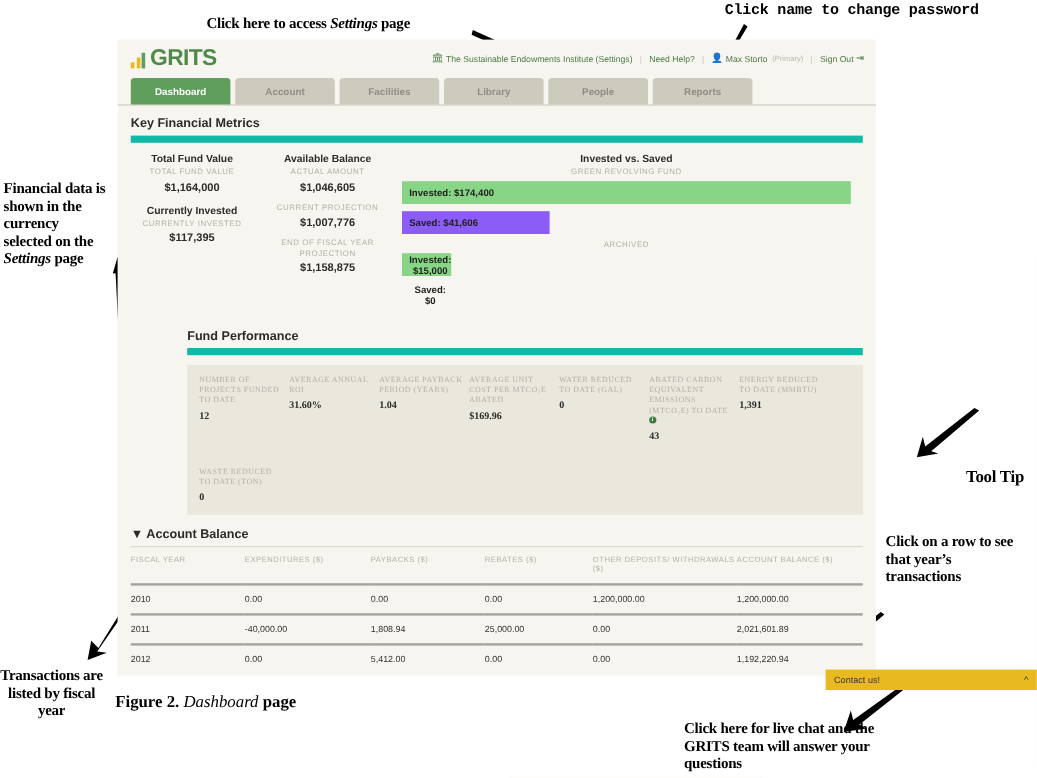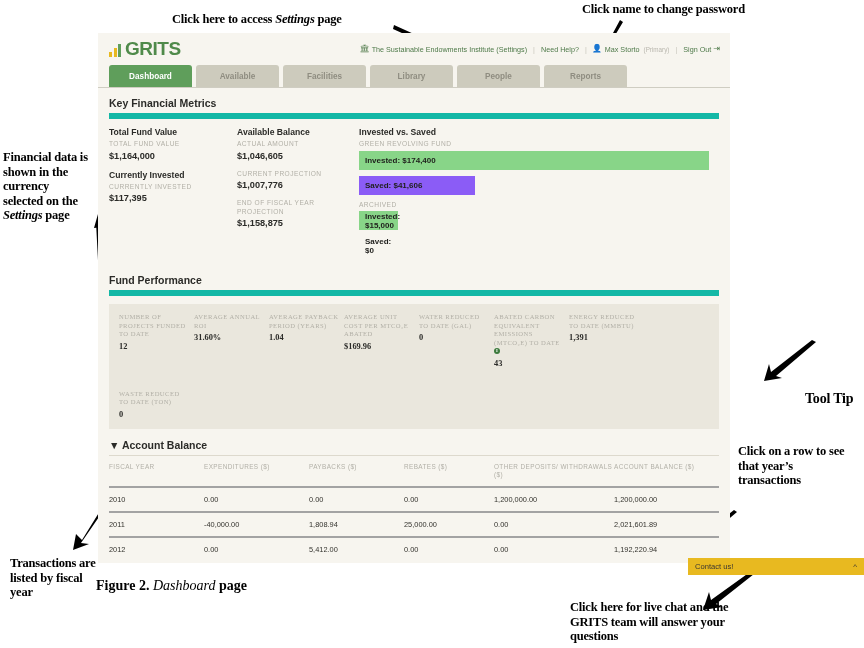--- a/index.html
+++ b/index.html
@@ -69,21 +69,21 @@
   }
   .tab.active{background:#5f9e5b;color:#ffffff;}
   
   .sec{padding:0 11px;}
   .sec-title{
     font-size:10.5px;font-weight:bold;color:#2b2b28;
     padding:9px 0 4px 0;
     border-bottom:6px solid #14b8a6;
     margin-bottom:8px;
   }
-  .kfm{display:flex;gap:16px;}
+  .kfm{display:flex;gap:4px;text-align:center;}
   .kfm-col{padding-right:10px;}
   .kfm-col.c1{width:102px;}
   .kfm-col.c2{width:96px;}
   .kfm-col.c3{flex:1;}
   .hdg{font-size:8.6px;font-weight:bold;color:#2b2b28;margin-bottom:3px;}
   .lbl{
     font-size:6.6px;color:#b2b0a7;letter-spacing:0.45px;
     text-transform:uppercase;line-height:8.5px;margin-bottom:2px;
   }
   .val{font-size:9.2px;font-weight:bold;color:#2b2b28;margin-bottom:9px;}
@@ -161,21 +161,21 @@
 
 <div class="anno" style="left:172px;top:12px;">
   <span>Click here to access </span><i>Settings</i><span> page</span>
 </div>
 
 <svg class="arrow" style="left:392px;top:22px;" width="60" height="32" viewBox="0 0 60 32">
   <path d="M2 3 L44 22 L40 12 L56 27 L34 26 L41 25 L1 7 Z" fill="#000"></path>
   <path d="M2 4 C18 12, 32 19, 47 25 L36 14 L57 28 L31 27 Z" fill="#000"></path>
 </svg>
 
-<div class="anno" style="left:582px;top:2px;">
+<div class="anno" style="left:604px;top:2px;font-family:Liberation Mono, monospace;">
   <span>Click name to change password</span>
 </div>
 
 <svg class="arrow" style="left:598px;top:18px;" width="30" height="40" viewBox="0 0 30 40">
   <path d="M22 2 L8 28 L3 20 L4 36 L17 29 L10 29 L25 4 Z" fill="#000"></path>
 </svg>
 
 <svg class="arrow" style="left:600px;top:82px;" width="70" height="22" viewBox="0 0 70 22">
   <path d="M68 10 L26 10 L26 3 L4 11 L26 19 L26 12 L68 12 Z" fill="#000"></path>
 </svg>
@@ -213,21 +213,21 @@
 </svg>
 
 <div class="anno" style="left:738px;top:444px;width:112px;">
   <span>Click on a row to see that year’s transactions</span>
 </div>
 
 <svg class="arrow" style="left:680px;top:510px;" width="60" height="46" viewBox="0 0 60 46">
   <path d="M57 2 L19 34 L25 37 L6 42 L12 24 L13 32 L54 0 Z" fill="#000"></path>
 </svg>
 
-<div class="anno" style="left:10px;top:556px;width:86px;">
+<div class="anno" style="left:0;top:556px;width:86px;text-align:center;">
   <span>Transactions are listed by fiscal year</span>
 </div>
 
 <svg class="arrow" style="left:68px;top:496px;" width="44" height="58" viewBox="0 0 44 58">
   <path d="M40 2 L14 44 L8 38 L5 54 L21 48 L13 47 L42 5 Z" fill="#000"></path>
 </svg>
 
 <div class="anno" style="left:570px;top:600px;width:160px;">
   <span>Click here for live chat and the GRITS team will answer your questions</span>
 </div>
@@ -270,21 +270,21 @@
       <span class="sep">|</span>
       <a href="#">
           <span>Sign Out</span>
           <span class="gly">⇥</span>
         </a>
     </div>
   </div>
 
   <div class="tabs">
     <div class="tab active">Dashboard</div>
-    <div class="tab">Available</div>
+    <div class="tab">Account</div>
     <div class="tab">Facilities</div>
     <div class="tab">Library</div>
     <div class="tab">People</div>
     <div class="tab">Reports</div>
   </div>
 
   <div class="sec">
     <div class="sec-title">Key Financial Metrics</div>
     <div class="kfm">
 
@@ -313,21 +313,21 @@
         <div class="bar invested" style="width:100%;">Invested: $174,400</div>
         <div class="bar saved" style="width:33%;">Saved: $41,606</div>
         <div class="lbl">ARCHIVED</div>
         <div class="bar invested" style="width:11%;">Invested: $15,000</div>
         <div class="bar plain" style="width:11%;">Saved: $0</div>
       </div>
 
     </div>
   </div>
 
-  <div class="sec" style="margin-top:4px;">
+  <div class="sec" style="margin-top:4px;margin-left:47px;">
     <div class="sec-title">Fund Performance</div>
     <div class="fp-panel">
       <div class="fp-item">
         <div class="lbl">NUMBER OF PROJECTS FUNDED TO DATE</div>
         <div class="fpv">12</div>
       </div>
       <div class="fp-item">
         <div class="lbl">AVERAGE ANNUAL ROI</div>
         <div class="fpv">31.60%</div>
       </div>

